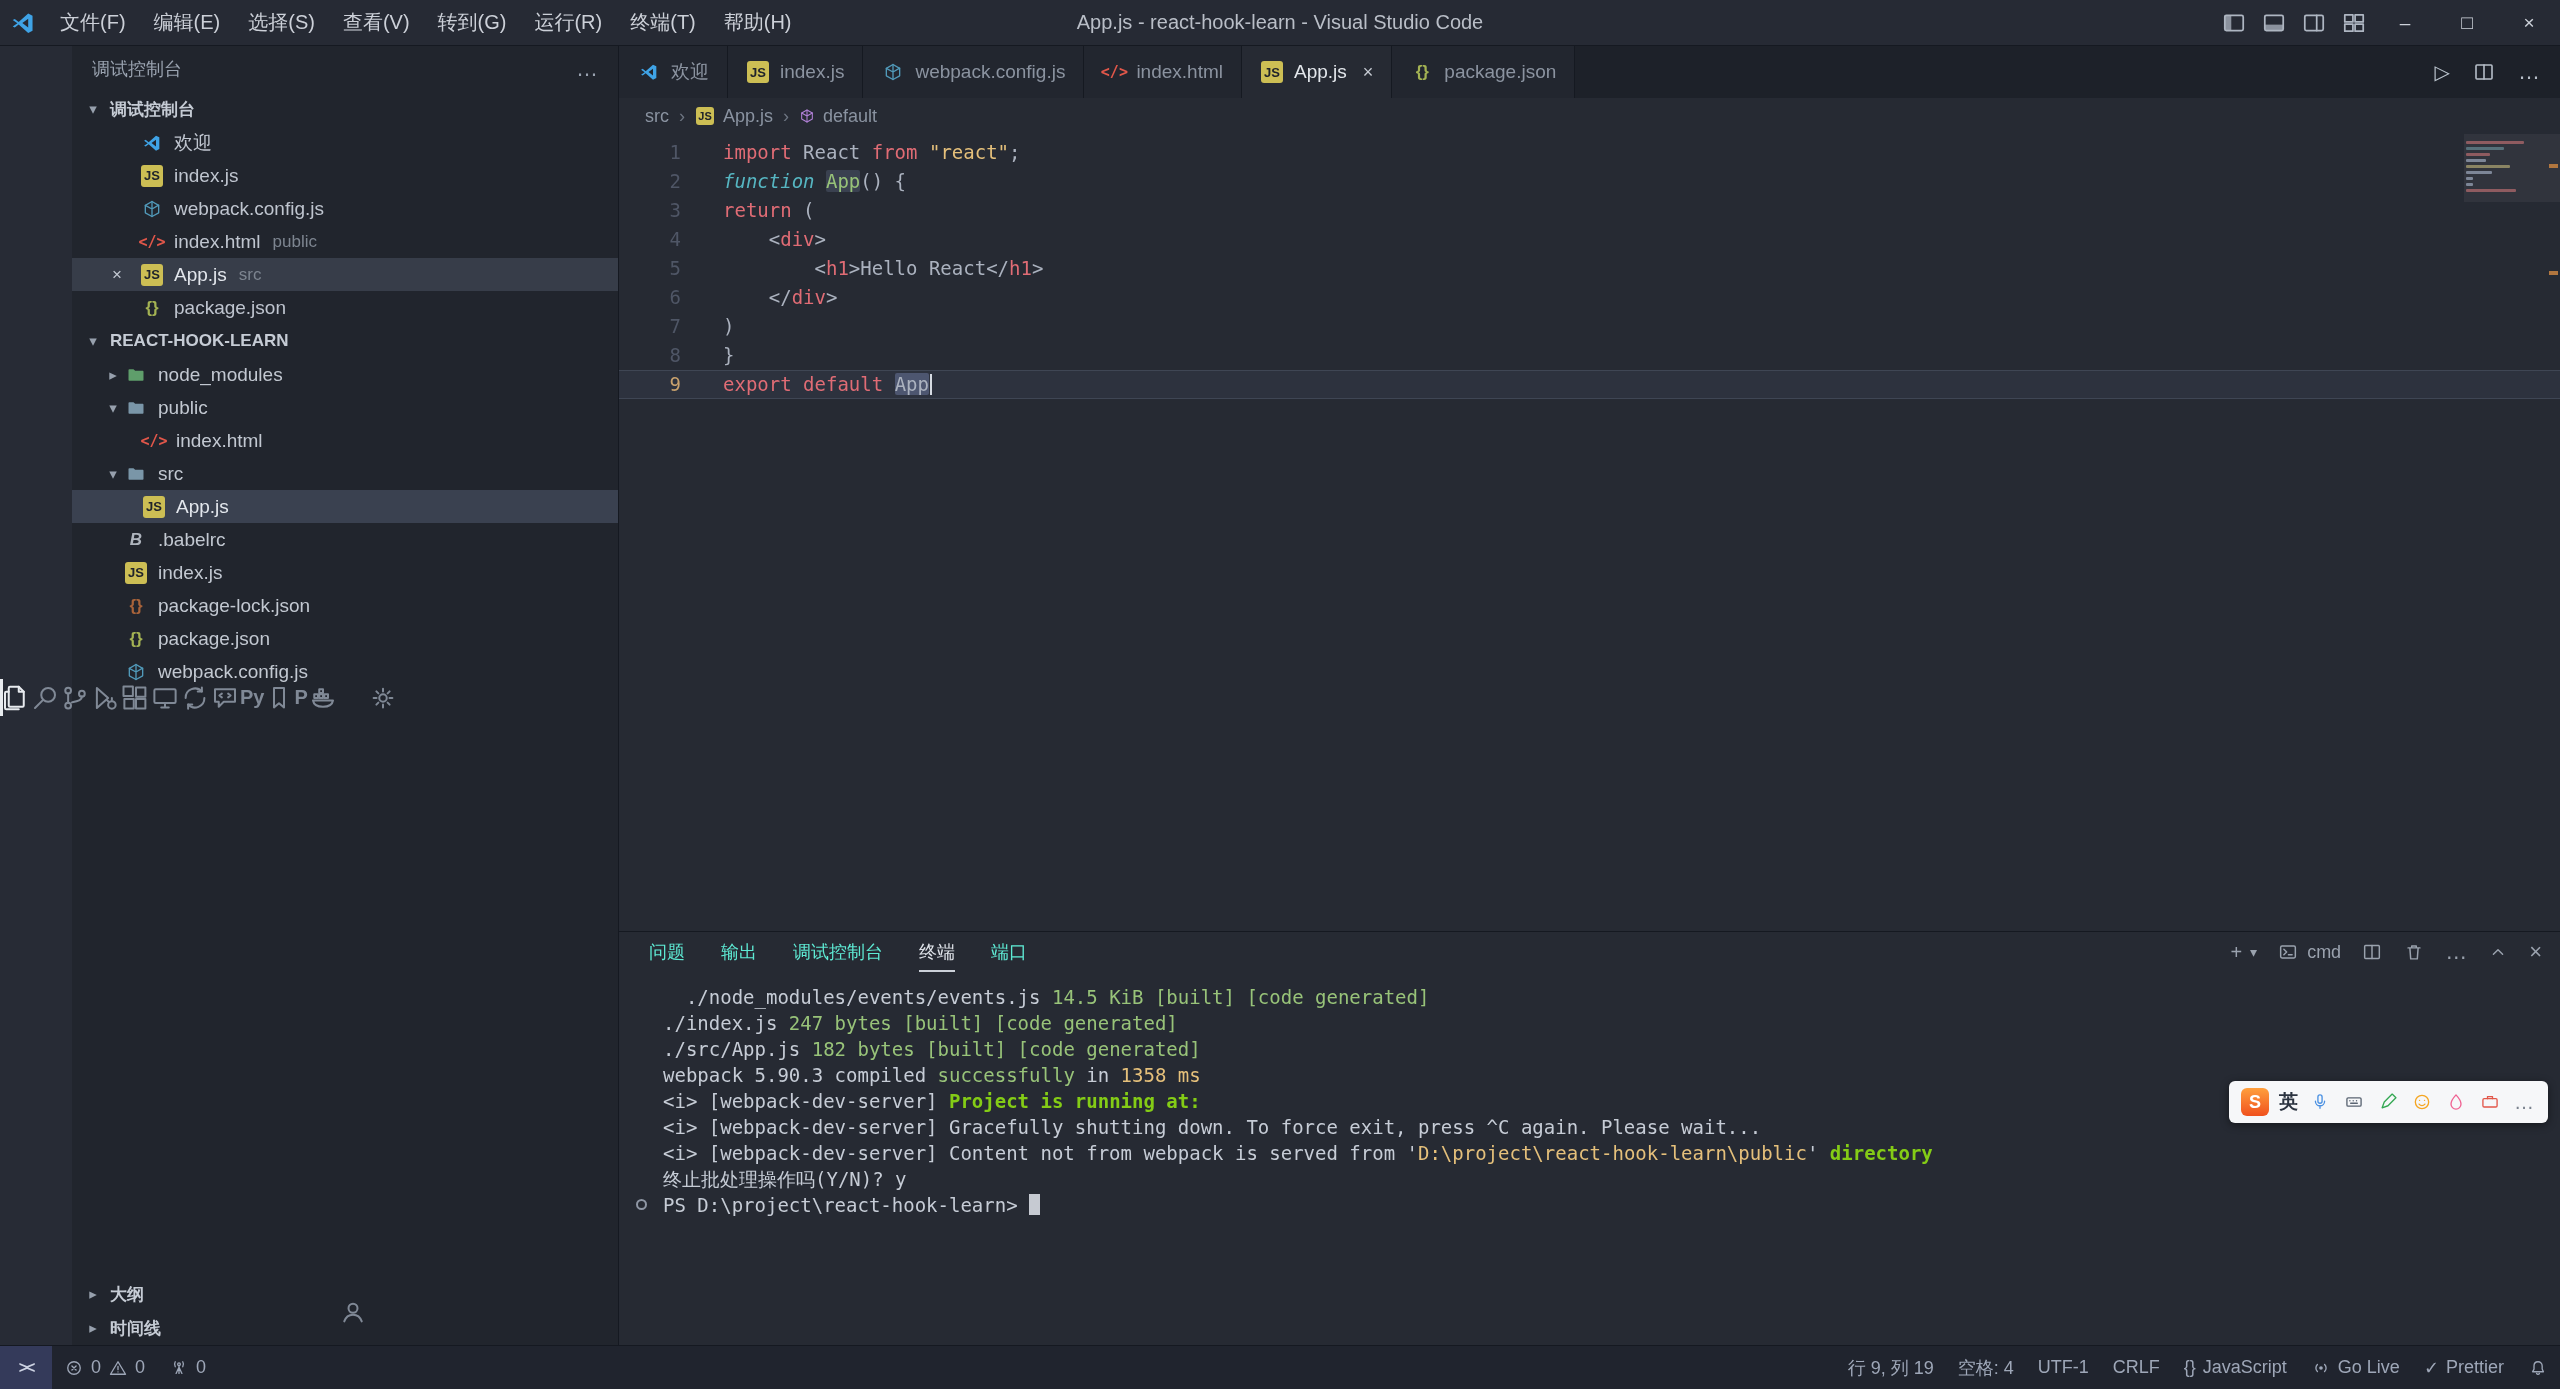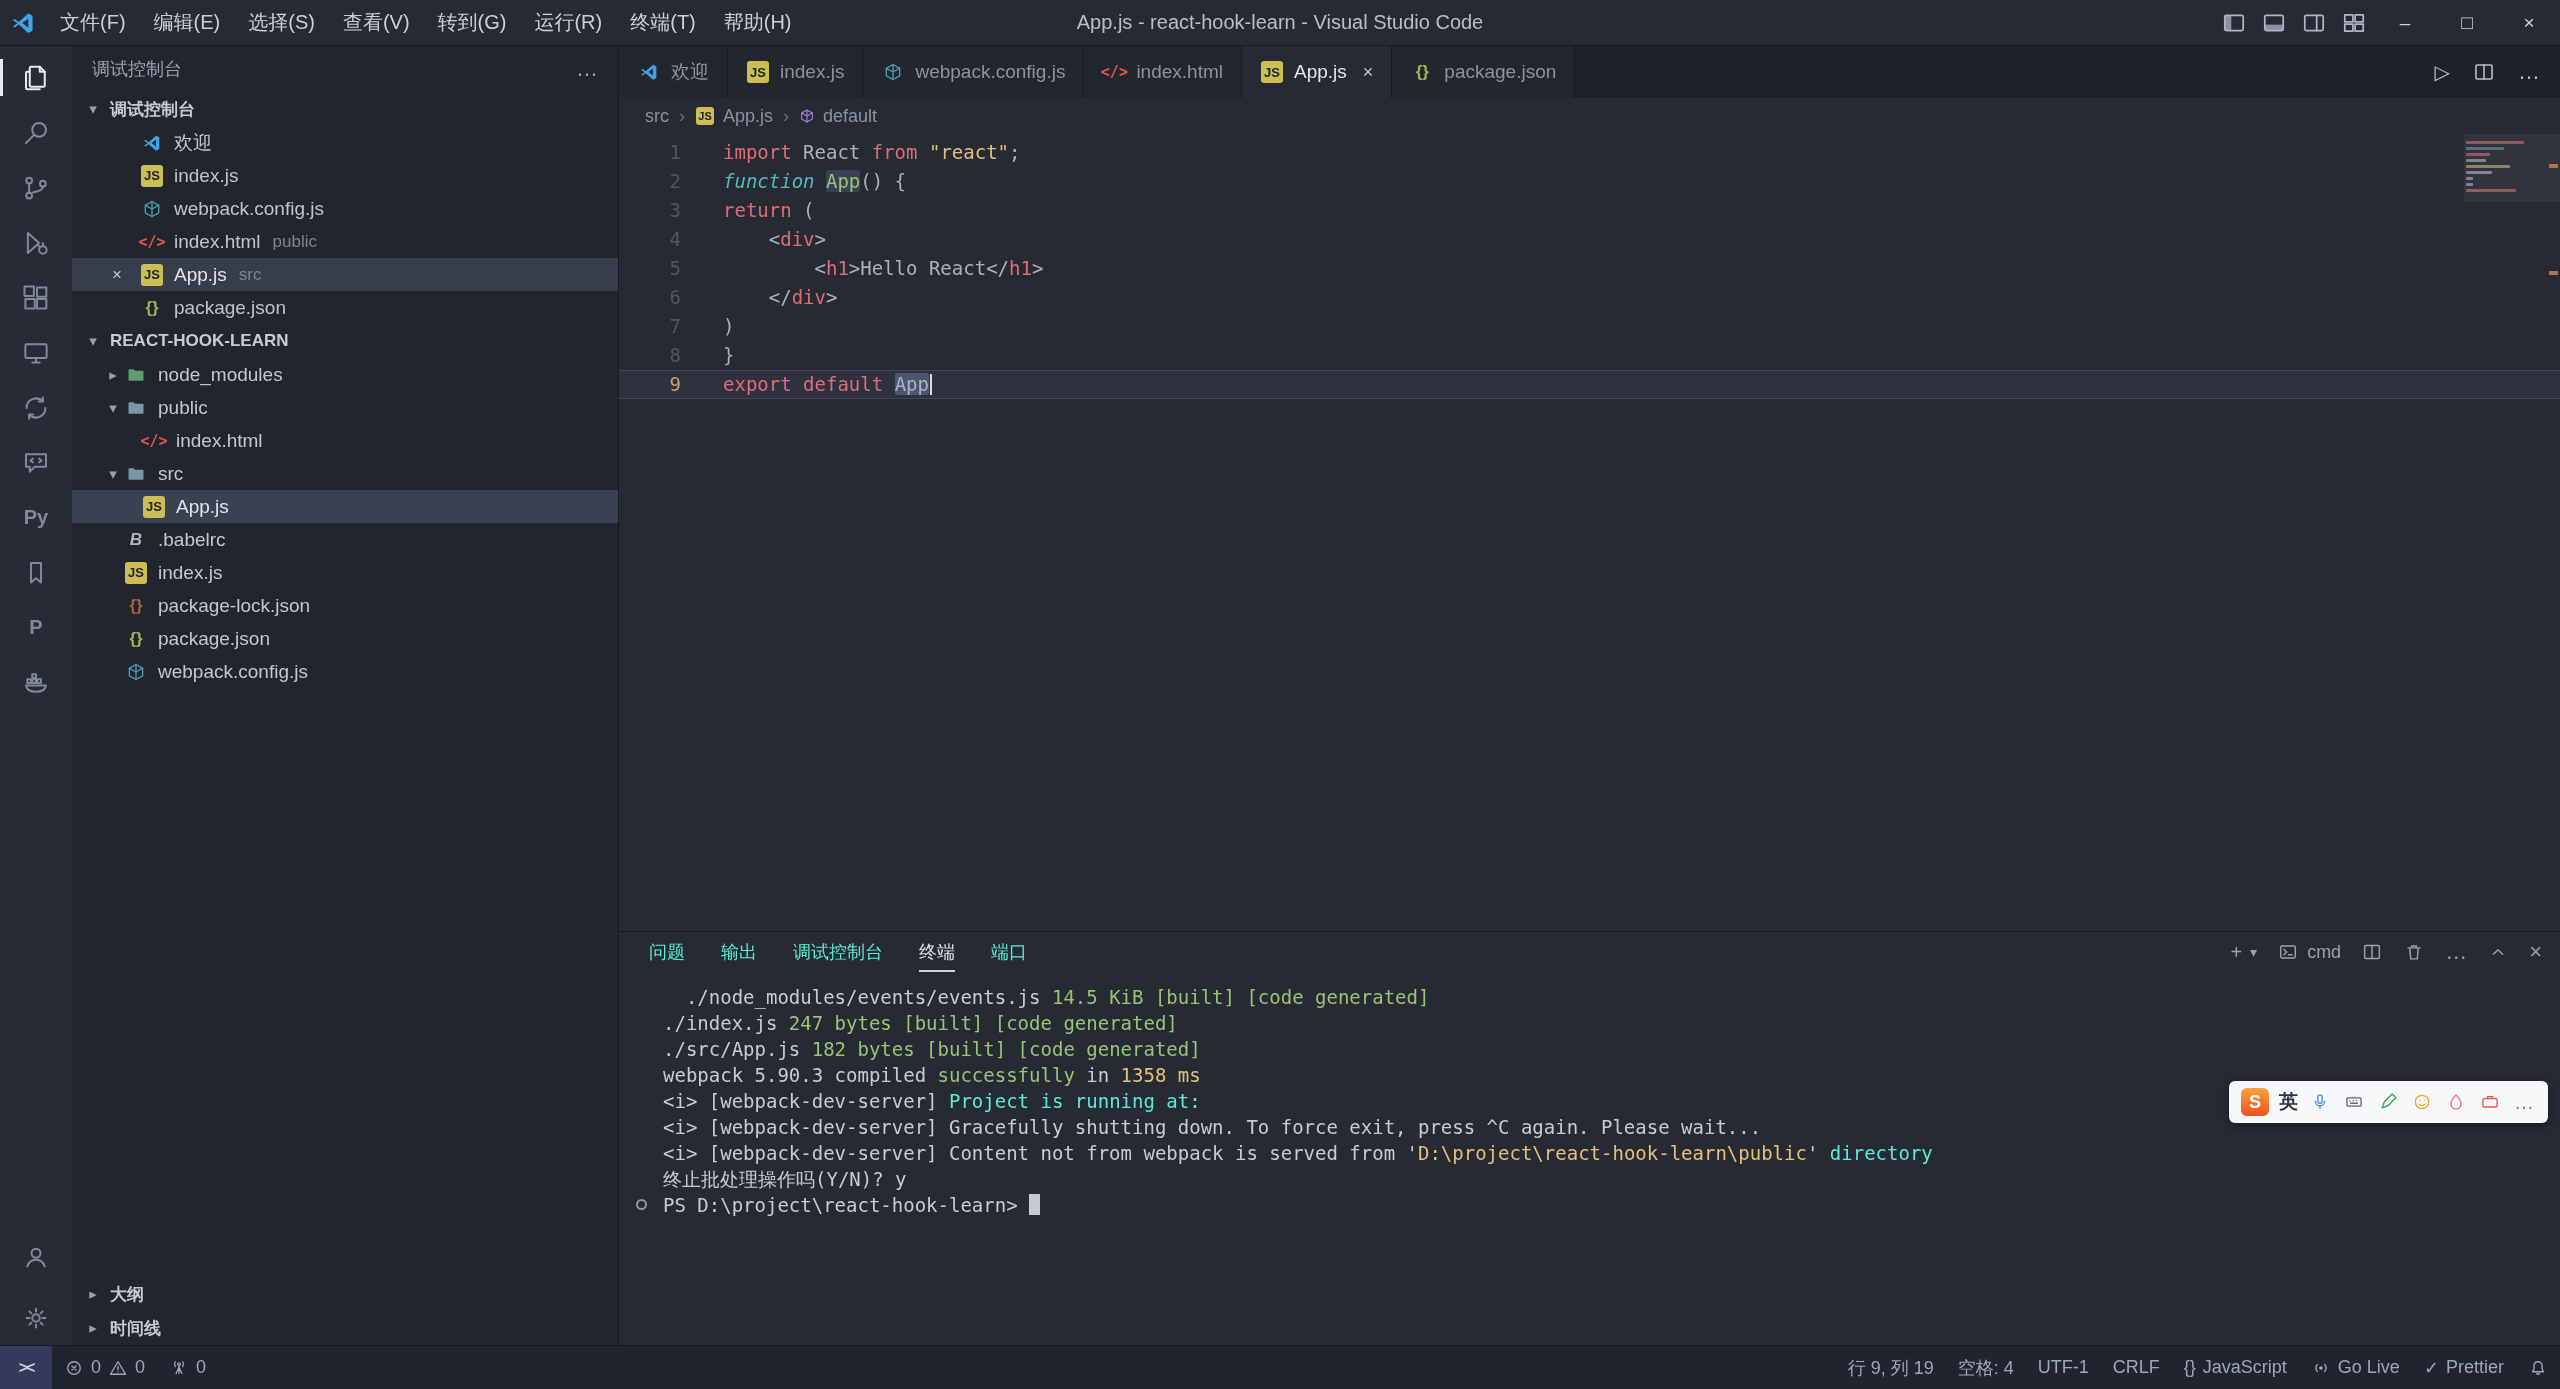--- a/index.html
+++ b/index.html
@@ -14,21 +14,21 @@
 .titlebar{height:46px;background:var(--titlebar);display:flex;align-items:center;flex:none;position:relative;border-bottom:1px solid var(--border)}
 .tb-logo{width:46px;display:flex;justify-content:center}
 .menu{padding:0 14px;height:100%;display:flex;align-items:center;font-size:20px;color:#ccd0d8}
 .tb-title{position:absolute;left:50%;transform:translateX(-50%);font-size:20px;color:#b9bec7}
 .tb-right{margin-left:auto;display:flex;align-items:center;height:100%}
 .lay-ico{width:40px;height:100%;display:flex;align-items:center;justify-content:center;color:#aeb6c2}
 .win-btn{width:62px;height:100%;display:flex;align-items:center;justify-content:center;font-size:19px;color:#cdd2da}
 
 
 .main{flex:1;display:flex;min-height:0}
-.activitybar{width:72px;background:var(--activity);display:flex;flex-direction:column;align-items:center;padding-top:4px;flex:none}
+.activitybar{width:72px;background:var(--activity);display:flex;flex-direction:row;align-items:center;padding-top:4px;flex:none}
 .ab-item{width:72px;height:55px;display:flex;align-items:center;justify-content:center;color:#808996;position:relative}
 .ab-item.active{color:#e8ebef}
 .ab-item.active::before{content:"";position:absolute;left:0;top:9px;bottom:9px;width:3px;background:#e8ebef}
 .ab-letter{font-size:20px;font-weight:700}
 .ab-bottom{margin-top:auto;margin-bottom:6px}
 
 
 .sidebar{width:547px;background:var(--sidebar);border-right:1px solid var(--border);display:flex;flex-direction:column;flex:none;font-size:19px}
 .sb-header{height:46px;display:flex;align-items:center;padding:0 20px;color:#9aa3b0;font-size:18px;flex:none}
 .sb-header .more{margin-left:auto;font-size:22px;color:#9aa3b0}
@@ -96,21 +96,21 @@
 .ptab{height:100%;display:flex;align-items:center;margin-right:36px;font-size:18px;color:#5eead4}
 .ptab.active{color:#e0e4ea;box-shadow:inset 0 -2px 0 #ccd1d9}
 .panel-actions{margin-left:auto;display:flex;align-items:center;gap:20px;color:#9aa2ae}
 .chip{display:flex;align-items:center;gap:8px;font-size:18px}
 .pa-txt{font-size:20px}
 .term{flex:1;padding:12px 0 0 44px;font-family:"DejaVu Sans Mono","Liberation Mono",monospace;font-size:19px;line-height:26px;color:var(--tfg)}
 .tl{white-space:pre;position:relative}
 .tl span{white-space:pre}
 .t-g{color:var(--tgreen)}
 .t-y{color:var(--tyellow)}
-.t-b{color:#5eead4;font-weight:400}
+.t-b{color:#84cc16;font-weight:700}
 .t-l{color:var(--tlink);text-decoration:underline}
 .cursor{display:inline-block;width:11px;height:21px;background:#c6cad2;vertical-align:-3px}
 .deco{position:absolute;left:-27px;top:7px;width:11px;height:11px;border:2px solid #7f8globalctx}
 .deco{border:2px solid #8f97a5;border-radius:50%}
 
 
 .statusbar{height:44px;background:var(--status);border-top:1px solid var(--border);display:flex;align-items:center;font-size:18px;color:#9ea7b8;flex:none}
 .remote{width:52px;height:100%;background:#343a5a;display:flex;align-items:center;justify-content:center;color:#ccd2e2;font-weight:700;font-size:16px;letter-spacing:-2px}
 .sb-item{display:flex;align-items:center;gap:7px;padding:0 12px;height:100%}
 .sb-right{margin-left:auto;display:flex;align-items:flex-start;height:100%}

